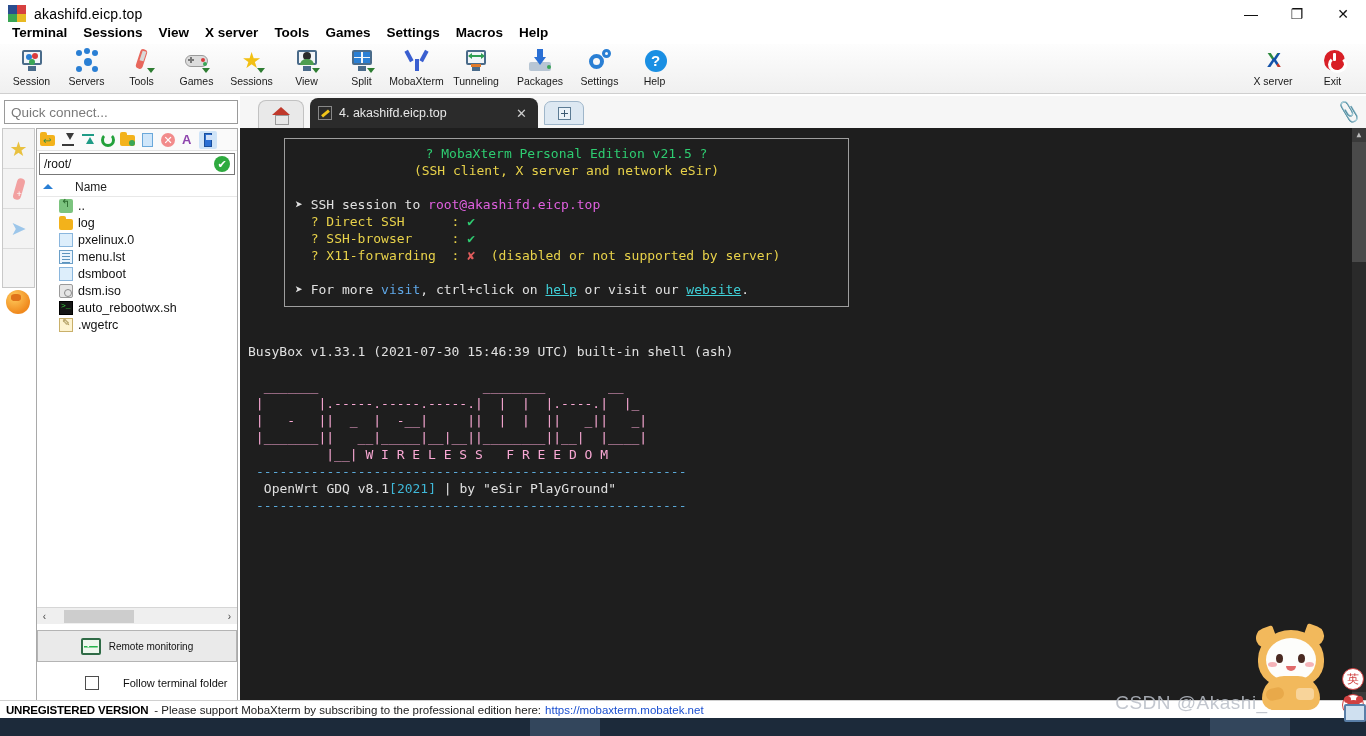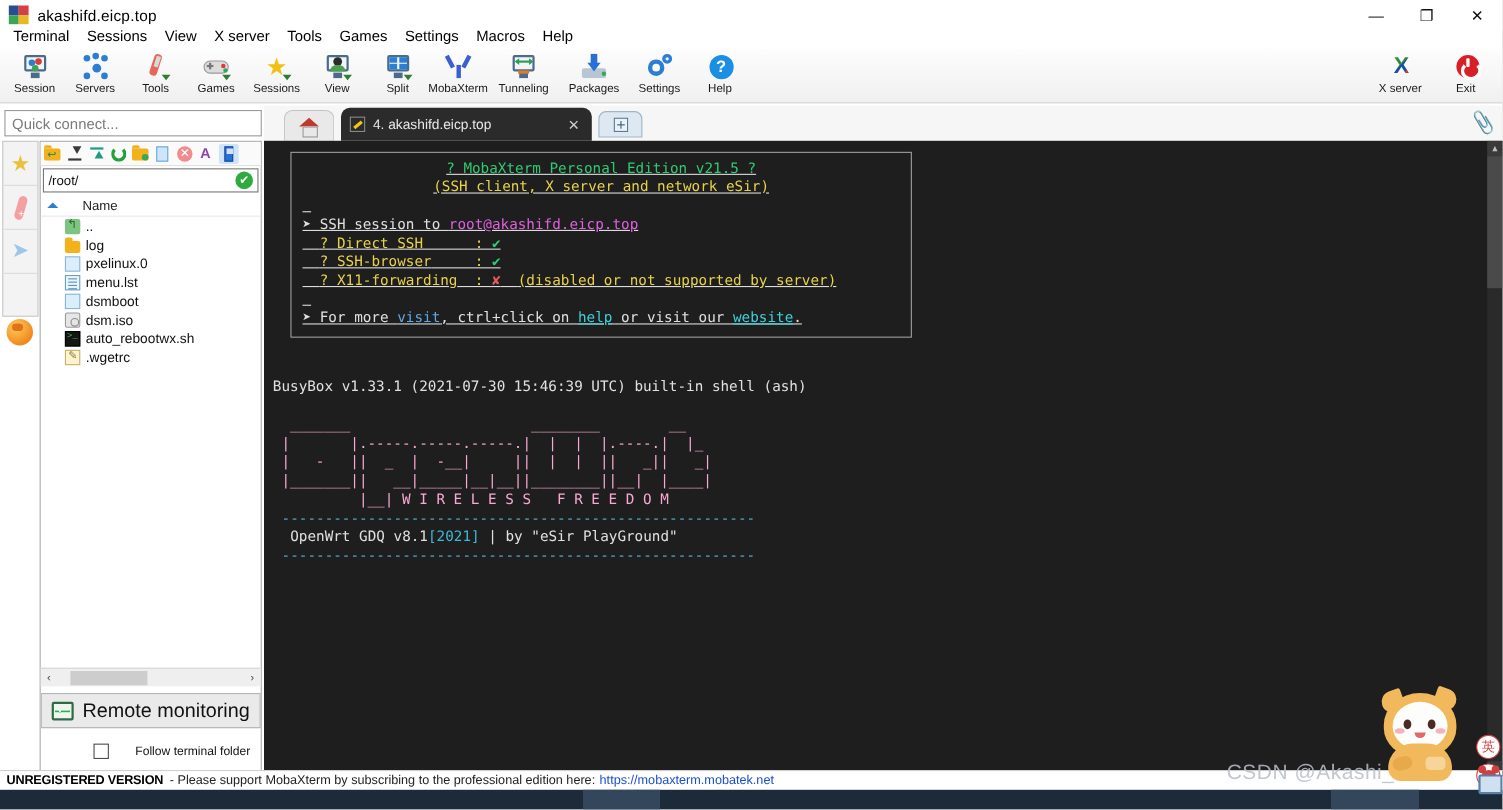--- a/index.html
+++ b/index.html
@@ -40,20 +40,21 @@
   .wincontrols .wc {
     width:46px; height:28px; display:flex; align-items:center; justify-content:center;
     font-size:14px; color:#111;
   }
 
   
   .menubar {
     position:absolute; left:0; top:22px; width:1331px; height:22px;
     display:flex; align-items:center; background:#ffffff;
     padding-left:4px;
+    font-weight:bold;
   }
   .menu-item {
     font-size:13.5px; color:#000; padding:2px 8px; line-height:18px;
   }
 
   
   .toolbar {
     position:absolute; left:0; top:44px; width:1366px; height:50px;
     background: linear-gradient(#fdfdfd, #f0f0f0);
     border-bottom:1px solid #cfcfcf;
@@ -181,21 +182,21 @@
     background:#efefef; border-top:1px solid #d6d6d6; display:flex; align-items:center;
   }
   .hs-arrow { width:15px; text-align:center; font-size:10px; color:#444; }
   .hs-track { flex:1; height:13px; background:#efefef; position:relative;}
   .hs-thumb { position:absolute; left:12px; top:0; width:70px; height:13px; background:#cdcdcd; }
 
   .remote-mon {
     position:absolute; left:0; bottom:40px; width:200px; height:32px;
     background:#eaeaea; border:1px solid #b4b4b4;
     display:flex; align-items:center; justify-content:center; gap:8px;
-    font-size:18px; color:#111;
+    font-size:10px; color:#111;
   }
   .rm-ico { width:20px; height:17px; background:#eef7ee; border:2px solid #2f6b46; border-radius:2px; position:relative;}
   .rm-ico::after{content:"";position:absolute;left:1px;top:6px;width:14px;height:2px;background:#25b44a;
     clip-path: polygon(0 0,15% 0,22% -250%,30% 300%,40% 0,100% 0,100% 100%,0 100%);}
   .follow {
     position:absolute; left:0; bottom:6px; width:200px; height:26px;
     display:flex; align-items:center; gap:24px; padding-left:48px;
     font-size:11px; color:#111;
   }
   .cbox { width:14px; height:14px; border:1px solid #4d4d4d; background:#fff; }
@@ -239,22 +240,22 @@
   
   .terminal {
     position:absolute; left:240px; top:128px; width:1126px; height:578px;
     background:#1e1e1e; color:#dcdcdc;
     font-family:"DejaVu Sans Mono","Liberation Mono",monospace;
     font-size:13px; line-height:17px;
     padding:0; overflow:hidden;
   }
   .term-inner { position:absolute; left:8px; top:4px; right:14px; }
   .banner {
-    margin-left:16px; margin-top:6px; width:565px;
-    border:1px solid #9e9e9e; padding:6px 10px 8px 10px;text-decoration:underline;
+    margin-left:36px; margin-top:6px; width:565px;
+    border:1px solid #9e9e9e; padding:6px 10px 8px 10px;
   }
   .b-center { text-align:center; }
   .c-green{color:#2ecc71;} .c-yellow{color:#e8d24a;} .c-red{color:#e05c5c;}
   .c-pink{color:#e060e0;} .c-cyan{color:#3fd0d8;} .c-blue{color:#5fa8e8;}
   .c-white{color:#e0e0e0;}
   .u { text-decoration: underline; }
   .bline { white-space:pre; }
   .term-line { white-space:pre; }
   .ascii { color:#f9a8d4; white-space:pre; font-size:13px; line-height:17px; }
   .cursor { display:inline-block; width:8px; height:14px; background:#b9b9b9; vertical-align:-2px; }

